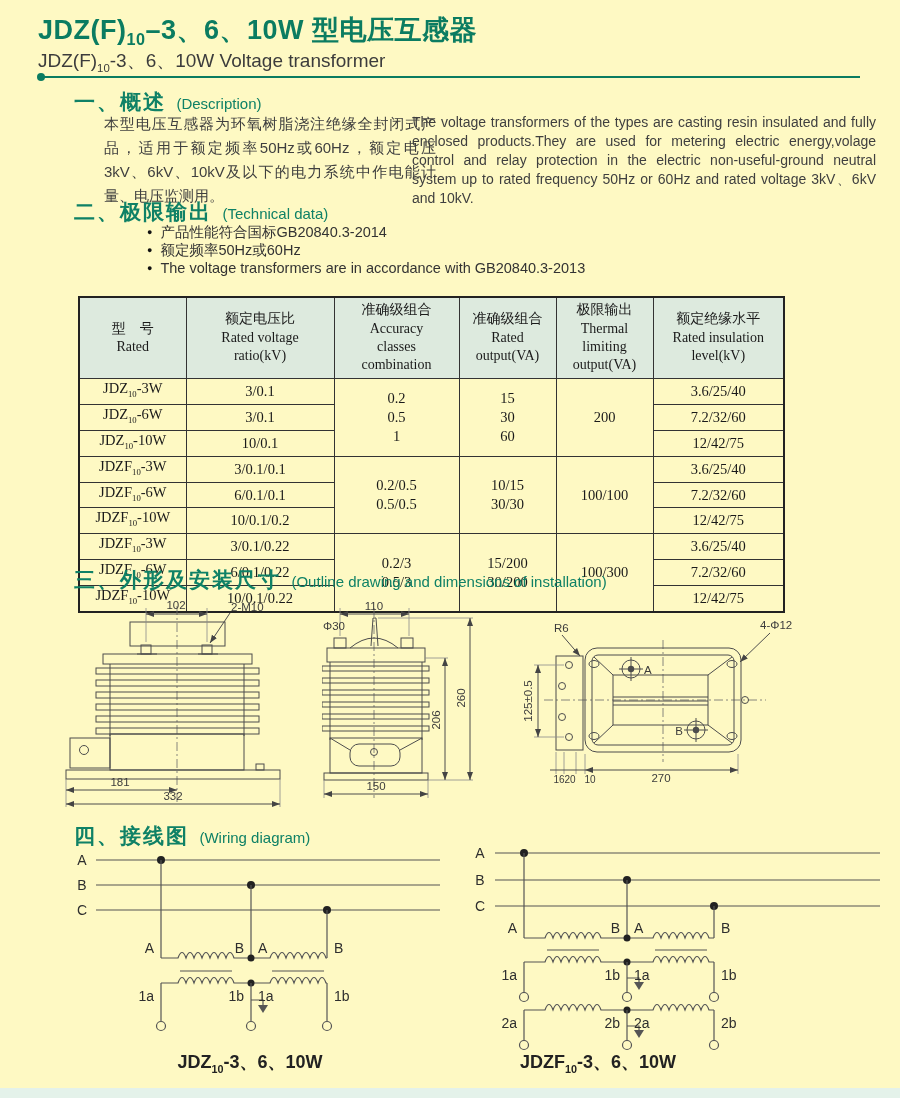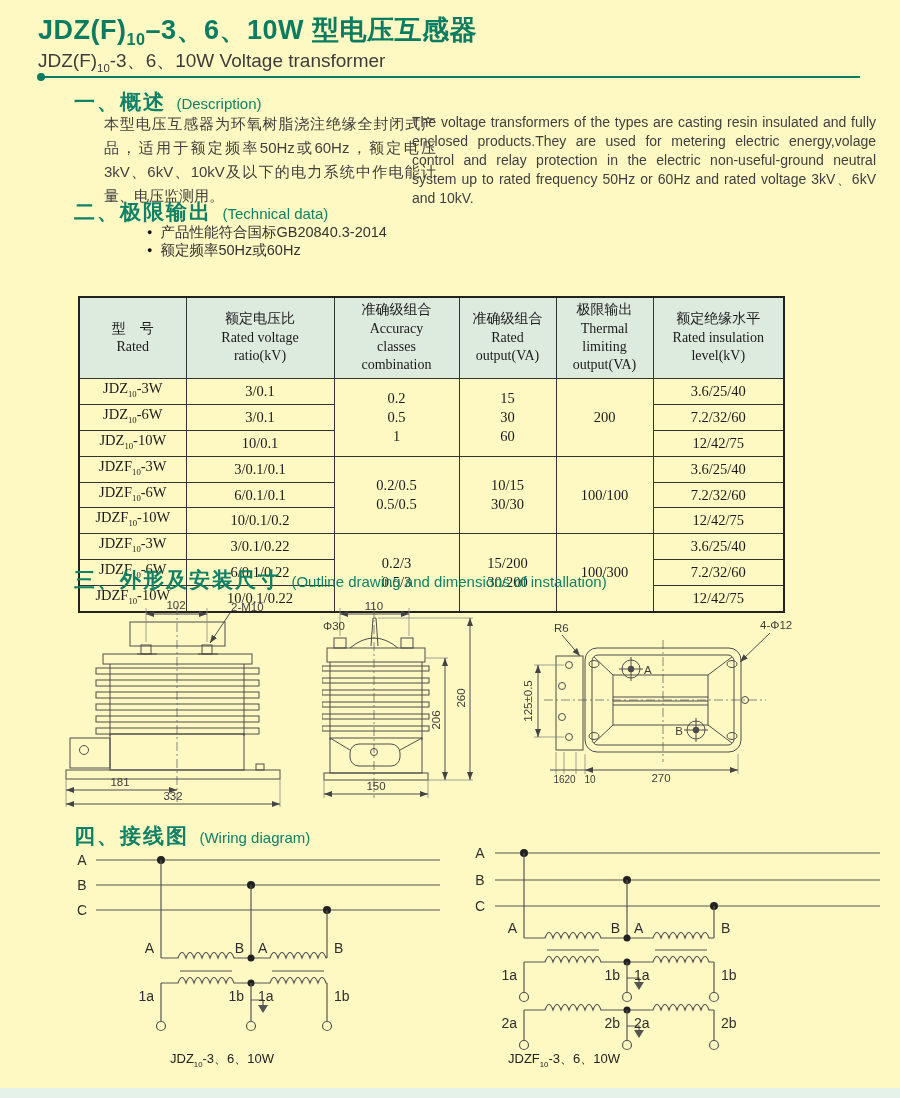--- a/index.html
+++ b/index.html
@@ -36,21 +36,21 @@
   
   .drw{position:absolute;}
   .dim{font-family:"Liberation Sans",sans-serif;font-size:11.5px;fill:#3c3c3c;}
   .dims{font-family:"Liberation Sans",sans-serif;font-size:10px;fill:#3c3c3c;}
   .ln{stroke:#4d4d4d;stroke-width:1;fill:none;}
   .lnt{stroke:#8a8a8a;stroke-width:0.8;fill:none;}
   .cl{stroke:#6a6a6a;stroke-width:0.8;fill:none;stroke-dasharray:9 3 2 3;}
   
   .wl{font-family:"Liberation Sans",sans-serif;font-size:14px;fill:#2e2e2e;}
   .wire{stroke:#555;stroke-width:1.2;fill:none;}
-  .caption{position:absolute;font-size:13px;font-weight:normal;color:#222;text-align:left;}
+  .caption{position:absolute;font-size:18px;font-weight:bold;color:#222;text-align:center;}
   .footer-bar{position:absolute;left:0;top:1088px;width:900px;height:10px;background:#e4f2ea;}
 </style>
 </head>
 <body>
 
 <svg width="0" height="0" style="position:absolute">
   <defs>
     <marker id="arr" markerWidth="9" markerHeight="8" refX="8" refY="3" orient="auto-start-reverse">
       <path d="M0,0 L8,3 L0,6 z" fill="#444"></path>
     </marker>
@@ -72,20 +72,21 @@
   <div class="para-cn">本型电压互感器为环氧树脂浇注绝缘全封闭式产品，适用于额定频率50Hz或60Hz，额定电压3kV、6kV、10kV及以下的电力系统中作电能计量、电压监测用。</div>
   <div class="para-en">The voltage transformers of the types are casting resin insulated and fully enclosed products.They are used for metering electric energy,volage control and relay protection in the electric non-useful-ground neutral system up to rated frequency 50Hz or 60Hz and rated voltage 3kV、6kV and 10kV.</div>
 
   <div class="sec" style="top:198px">
     <span class="sec-cn">二、极限输出</span>
     <span class="sec-en">(Technical data)</span>
   </div>
   <div class="bullets">
     <div class="bullet"><span class="b">●</span><span>产品性能符合国标GB20840.3-2014</span></div>
     <div class="bullet"><span class="b">●</span><span>额定频率50Hz或60Hz</span></div>
+    <div class="bullet"><span class="b">●</span><span>The voltage transformers are in accordance with GB20840.3-2013</span></div>
   </div>
 
   <table class="spec-table">
     <colgroup>
       <col style="width:107px">
         <col style="width:148px">
         <col style="width:125px">
       <col style="width:97px">
         <col style="width:97px">
         <col style="width:131px">

